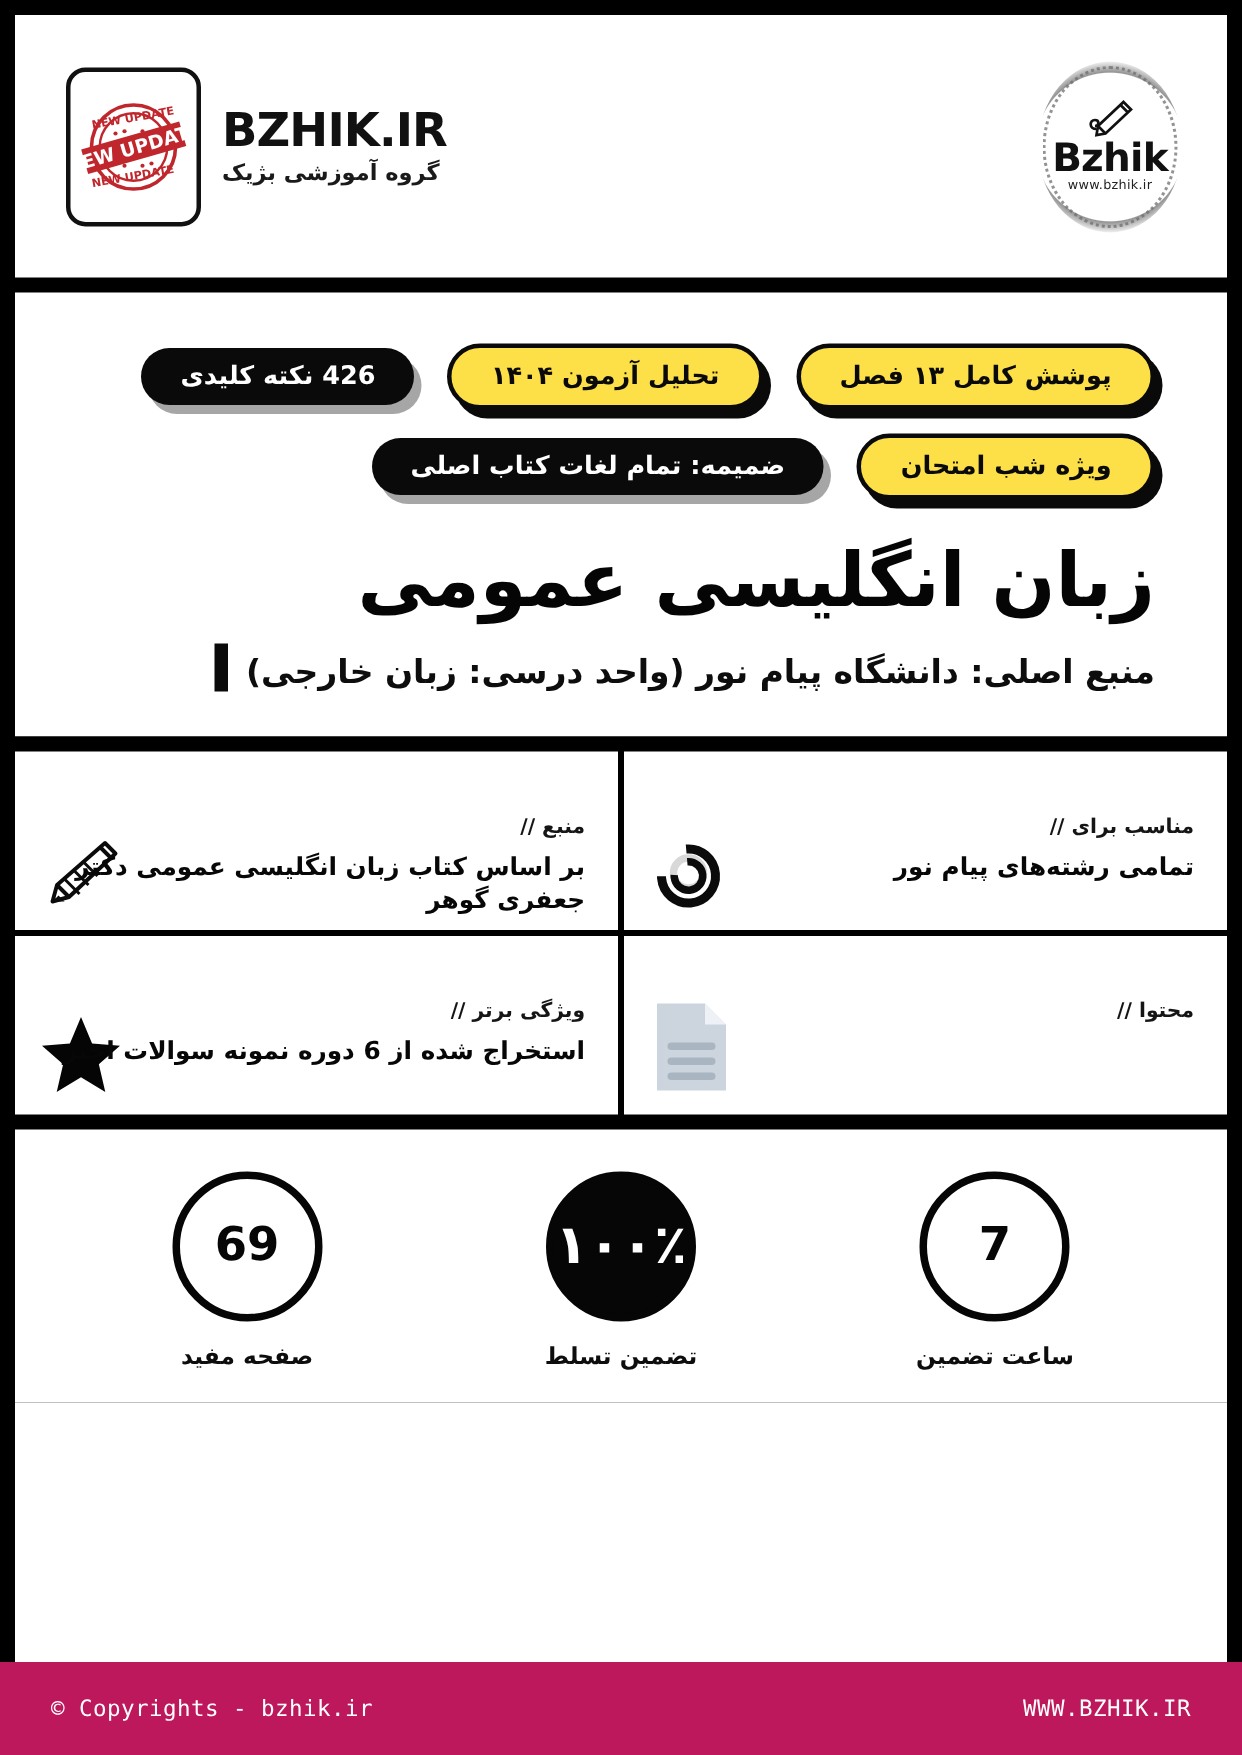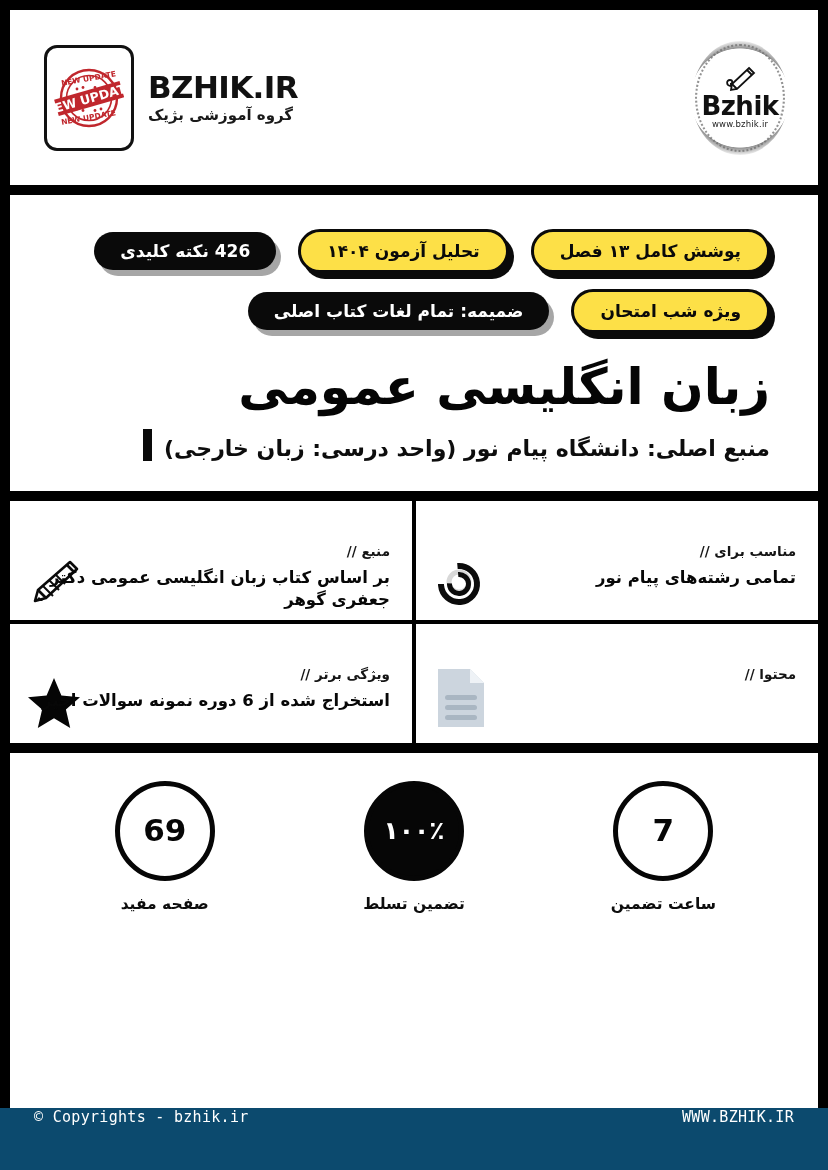--- a/index.html
+++ b/index.html
@@ -172,28 +172,28 @@
     width:200px;
   }
   .stat-circle{
     width:100px;height:100px;border-radius:50%;
     display:flex;align-items:center;justify-content:center;
     box-sizing:border-box;
   }
   .stat-circle.outline{border:5px solid #060606;background:#fff;color:#060606;}
   .stat-circle.filled{background:#060606;color:#ffffff;border:5px solid #060606;}
   .stat-num{font-size:31px;font-weight:bold;line-height:1;text-align:right;}
-  .stat-num.fa{font-size:25px;}
+  .stat-num.fa{font-size:36px;}
   .stat-cap{font-size:15.5px;font-weight:bold;color:#0d0d0d;text-align:center;}
 
   
   .footer{
-    background:#0c4a6e;color:#ffffff;
+    background:#be185d;color:#ffffff;
     height:62px;flex:none;
-    display:flex;align-items:flex-start;justify-content:space-between;
+    display:flex;align-items:center;justify-content:space-between;
     padding:0 34px;
     box-sizing:border-box;
     direction:ltr;
     margin:0 -10px;
   }
   .footer span{
     font-family:"DejaVu Sans Mono","Liberation Mono",monospace;
     font-size:15px;letter-spacing:.3px;
   }
   .spacer{flex:1 1 auto;background:#ffffff;}

